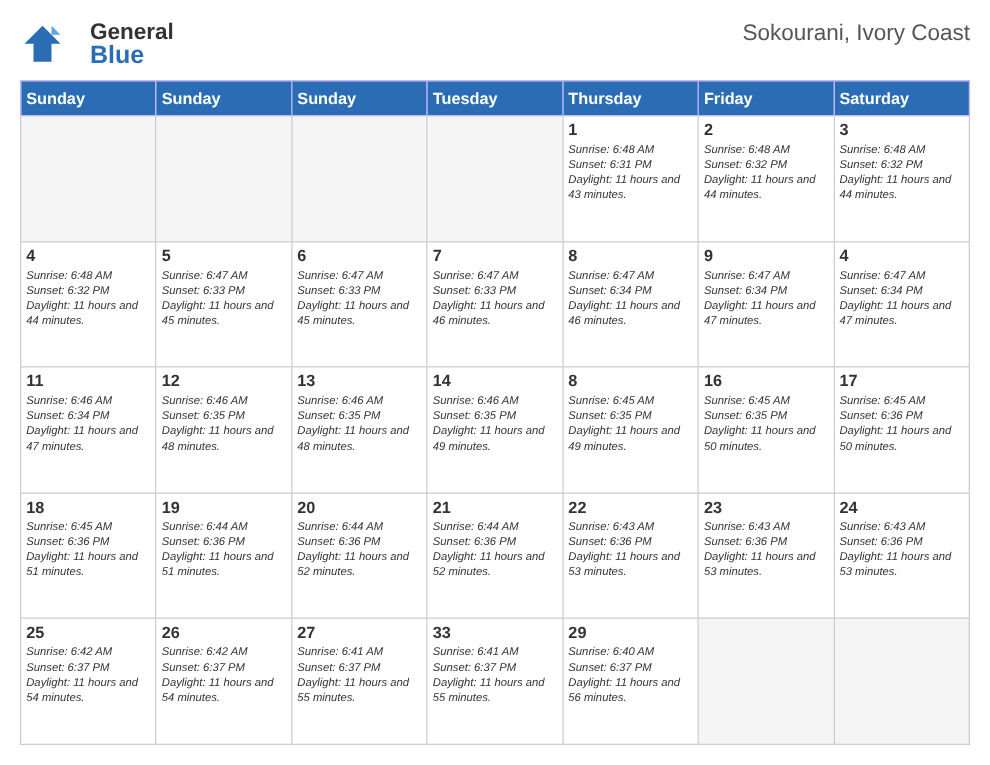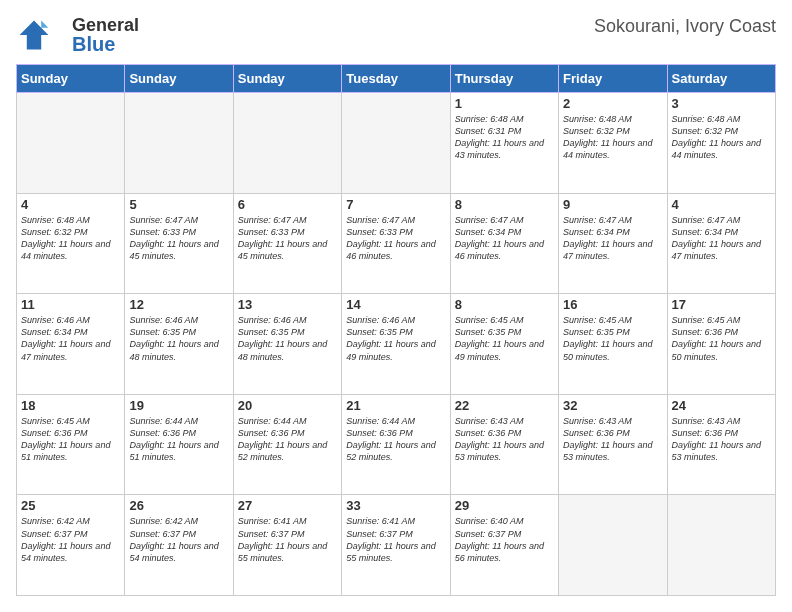--- a/index.html
+++ b/index.html
@@ -294,21 +294,21 @@
 and 52 minutes.</div>
           </td>
           <td>
             <span class="day-number">22</span>
             <div class="day-info">Sunrise: 6:43 AM
 Sunset: 6:36 PM
 Daylight: 11 hours
 and 53 minutes.</div>
           </td>
           <td>
-            <span class="day-number">32</span>
+            <span class="day-number">23</span>
             <div class="day-info">Sunrise: 6:43 AM
 Sunset: 6:36 PM
 Daylight: 11 hours
 and 53 minutes.</div>
           </td>
           <td>
             <span class="day-number">24</span>
             <div class="day-info">Sunrise: 6:43 AM
 Sunset: 6:36 PM
 Daylight: 11 hours

